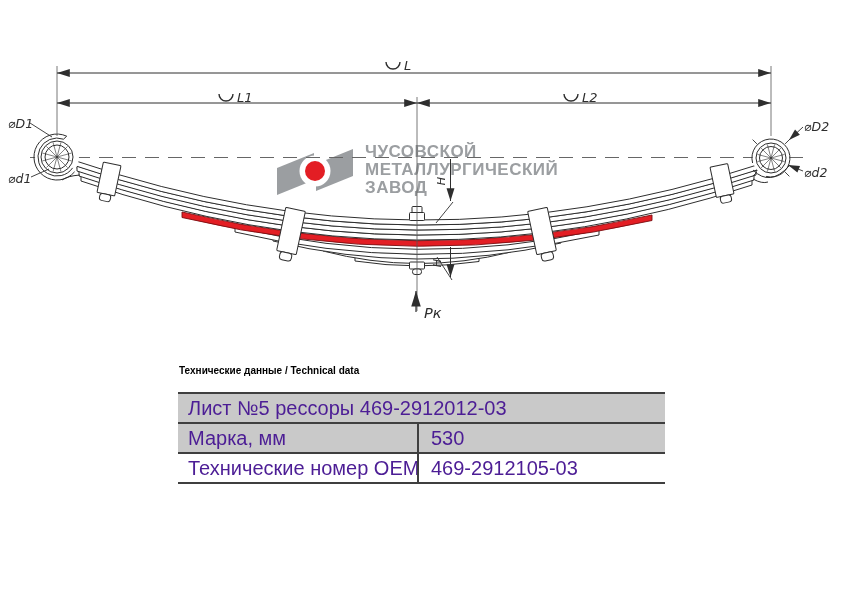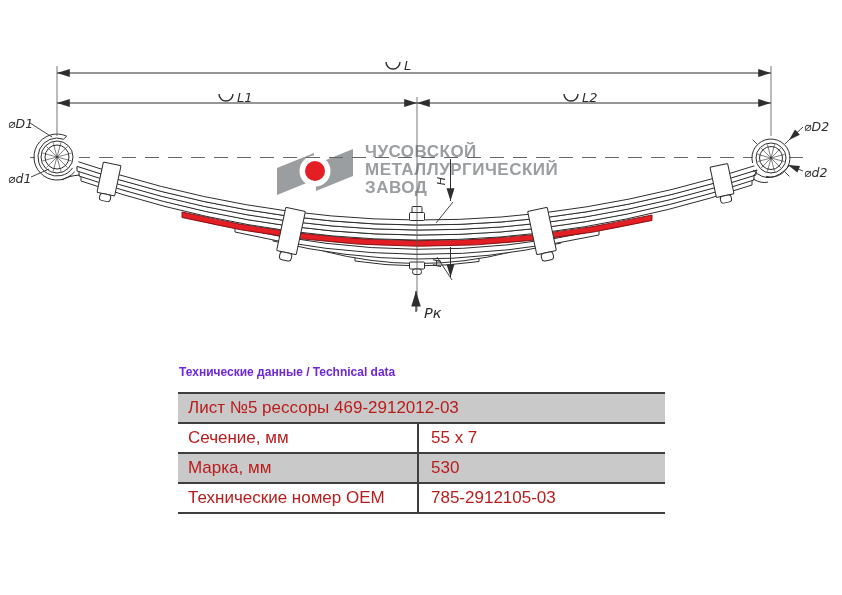--- a/index.html
+++ b/index.html
@@ -5,26 +5,26 @@
   html,body{margin:0;padding:0;background:#ffffff;}
   .sheet{
     position:relative;width:842px;height:595px;background:#ffffff;overflow:hidden;
     font-family:"Liberation Sans",sans-serif;
   }
   .drawing{position:absolute;left:0;top:0;}
   .dim-label{font-family:"DejaVu Sans",sans-serif;font-style:italic;fill:#2e2e2e;}
   .logo-text{font-family:"Liberation Sans",sans-serif;font-weight:bold;fill:#9b9ea1;letter-spacing:0.5px;}
   .tbl-title{
     position:absolute;left:179px;top:365px;width:500px;
-    font-size:12px;font-weight:bold;color:#6d28d9;
+    font-size:10px;font-weight:bold;color:#000000;
   }
   table.tech{
     position:absolute;left:178px;top:392px;width:487px;
     border-collapse:collapse;table-layout:fixed;
-    font-size:17px;color:#b91c1c;
+    font-size:20px;color:#4c1d95;
   }
   table.tech td{
     height:28px;padding:0 4px 0 10px;vertical-align:middle;
     border-top:2px solid #3f3f3f;overflow:hidden;white-space:nowrap;
   }
   table.tech tr:last-child td{border-bottom:2px solid #3f3f3f;}
   table.tech tr.gray td{background:#c9c9c9;}
   table.tech td.val{border-left:2px solid #3f3f3f;padding-left:12px;}
   col.c1{width:240px;} col.c2{width:247px;}
 </style>
@@ -194,27 +194,23 @@
 
   <table class="tech">
     <colgroup>
         <col class="c1">
         <col class="c2">
       </colgroup>
     <tbody>
         <tr class="gray">
       <td colspan="2">Лист №5 рессоры 469-2912012-03</td>
     </tr>
-    <tr>
-      <td>Сечение, мм</td>
-      <td class="val">55 x 7</td>
-    </tr>
     <tr class="gray">
       <td>Марка, мм</td>
       <td class="val">530</td>
     </tr>
     <tr>
       <td>Технические номер OEM</td>
-      <td class="val">785-2912105-03</td>
+      <td class="val">469-2912105-03</td>
     </tr>
   </tbody>
     </table>
 </div>
 
 </body></html>

